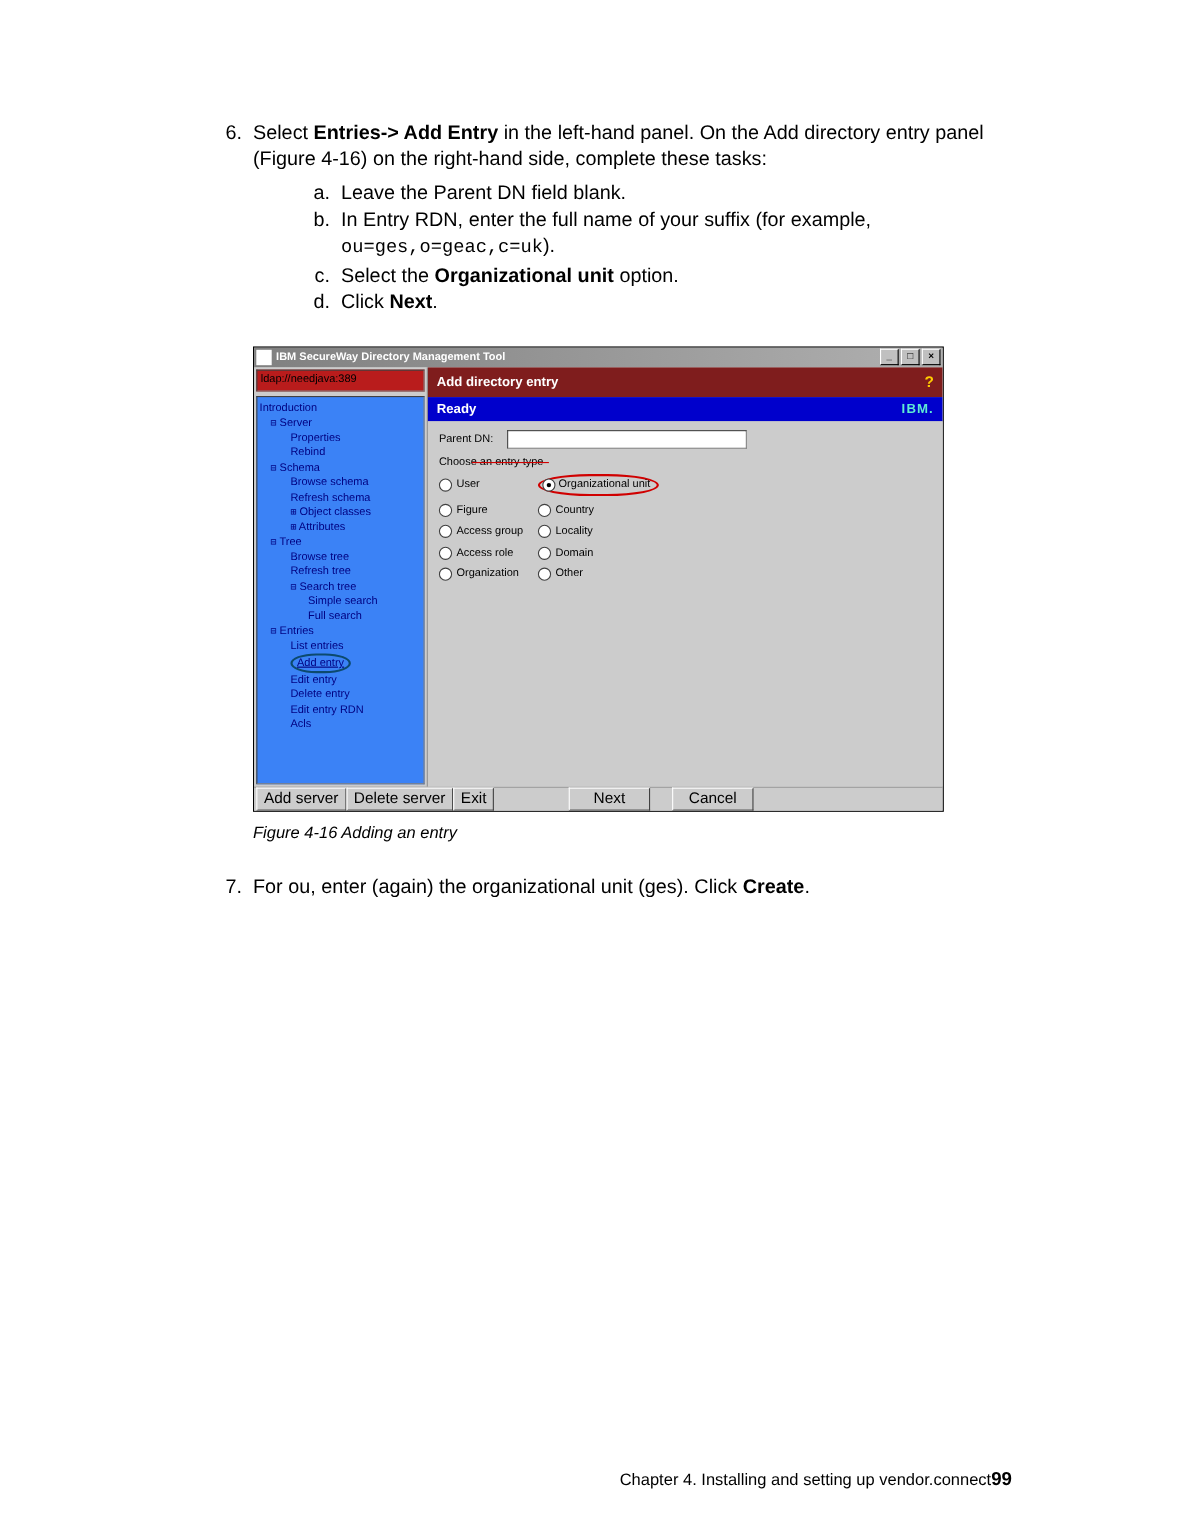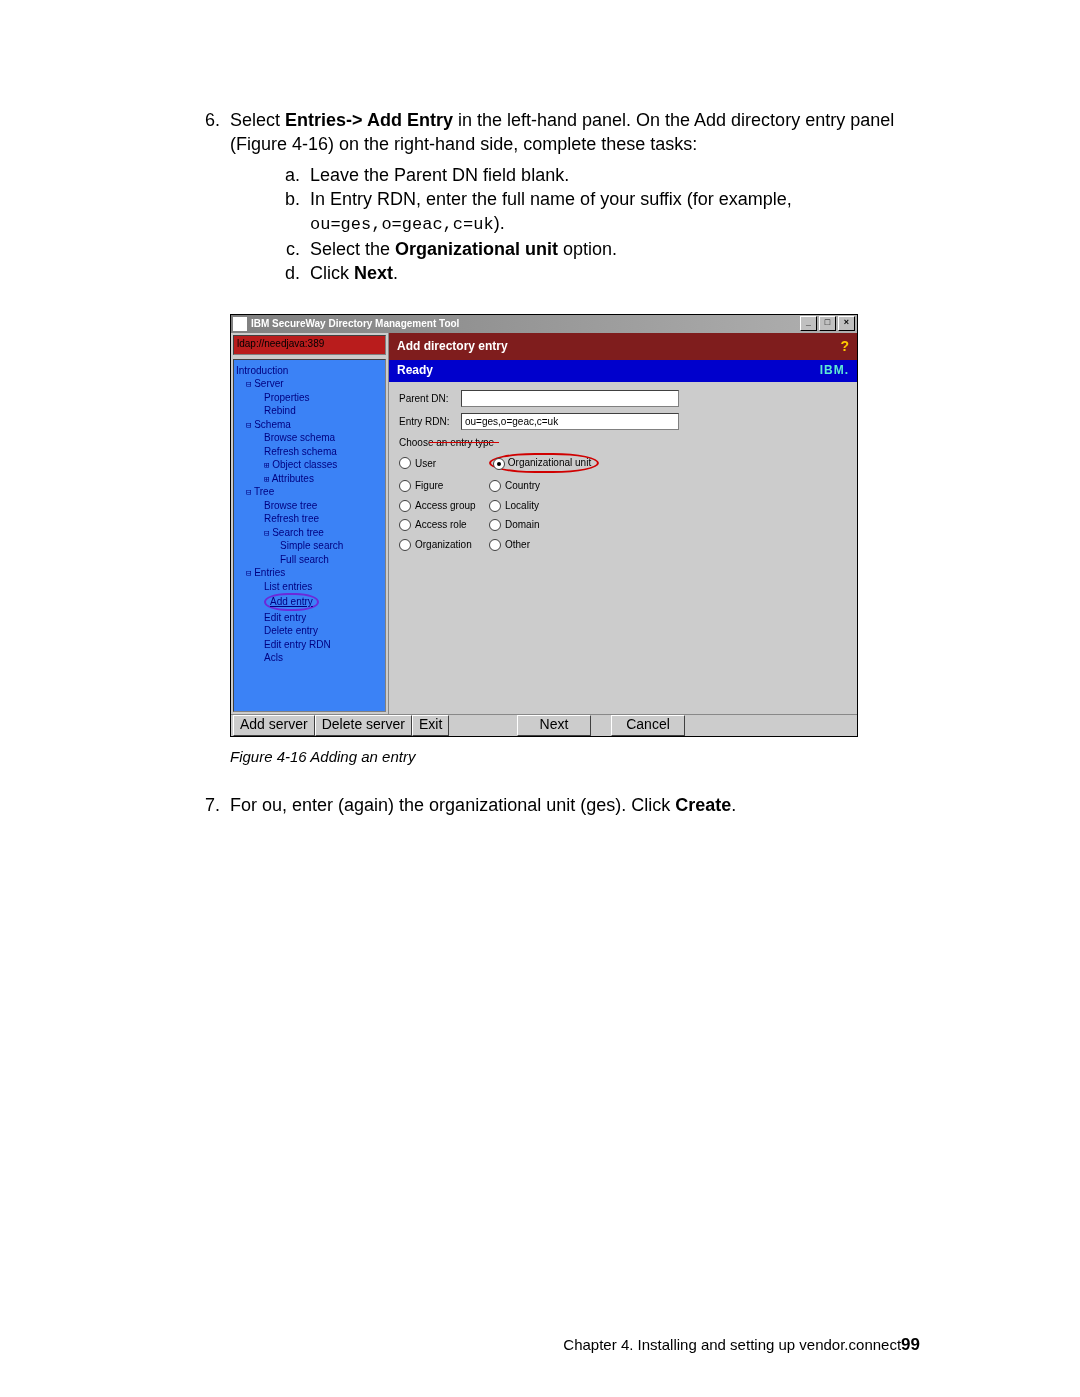--- a/index.html
+++ b/index.html
@@ -97,21 +97,21 @@
     line-height: 1.35;
     overflow:hidden;
   }
   .tree .intro { color:#000080; }
   .tree .node { white-space: pre; color:#000080; }
   .tree .lvl1 { padding-left: 10px; }
   .tree .lvl2 { padding-left: 28px; }
   .tree .lvl3 { padding-left: 44px; }
   .circled-red-oval {
     display:inline-block;
-    border: 2px solid #6d28d9;
+    border: 2px solid #0c4a6e;
     border-radius: 50%/60%;
     padding: 0 4px;
     text-decoration: underline;
   }
   .right-panel {
     flex:1;
     background:#cccccc;
     display:flex; flex-direction:column;
   }
   .blue-head {
@@ -293,24 +293,20 @@
             </div>
             <div class="blue-sub">
               <span>Ready</span>
               <span class="ibm">IBM.</span>
             </div>
             <div class="form-area">
               <div class="form-row">
                 <div class="form-label">Parent DN:</div>
                 <div class="input-field"></div>
               </div>
-              <div class="form-row">
-                <div class="form-label">Entry RDN:</div>
-                <div class="input-field">ou=ges,o=geac,c=uk</div>
-              </div>
               <div class="entry-type-label">
                 <span>Choose an entry type</span>
                 <span class="entry-type-strike"></span>
               </div>
               <div class="radio-grid">
                 <div class="radio">
                     <span class="radio-circle"></span>
                     <span>User</span>
                   </div>
                 <div class="radio">

